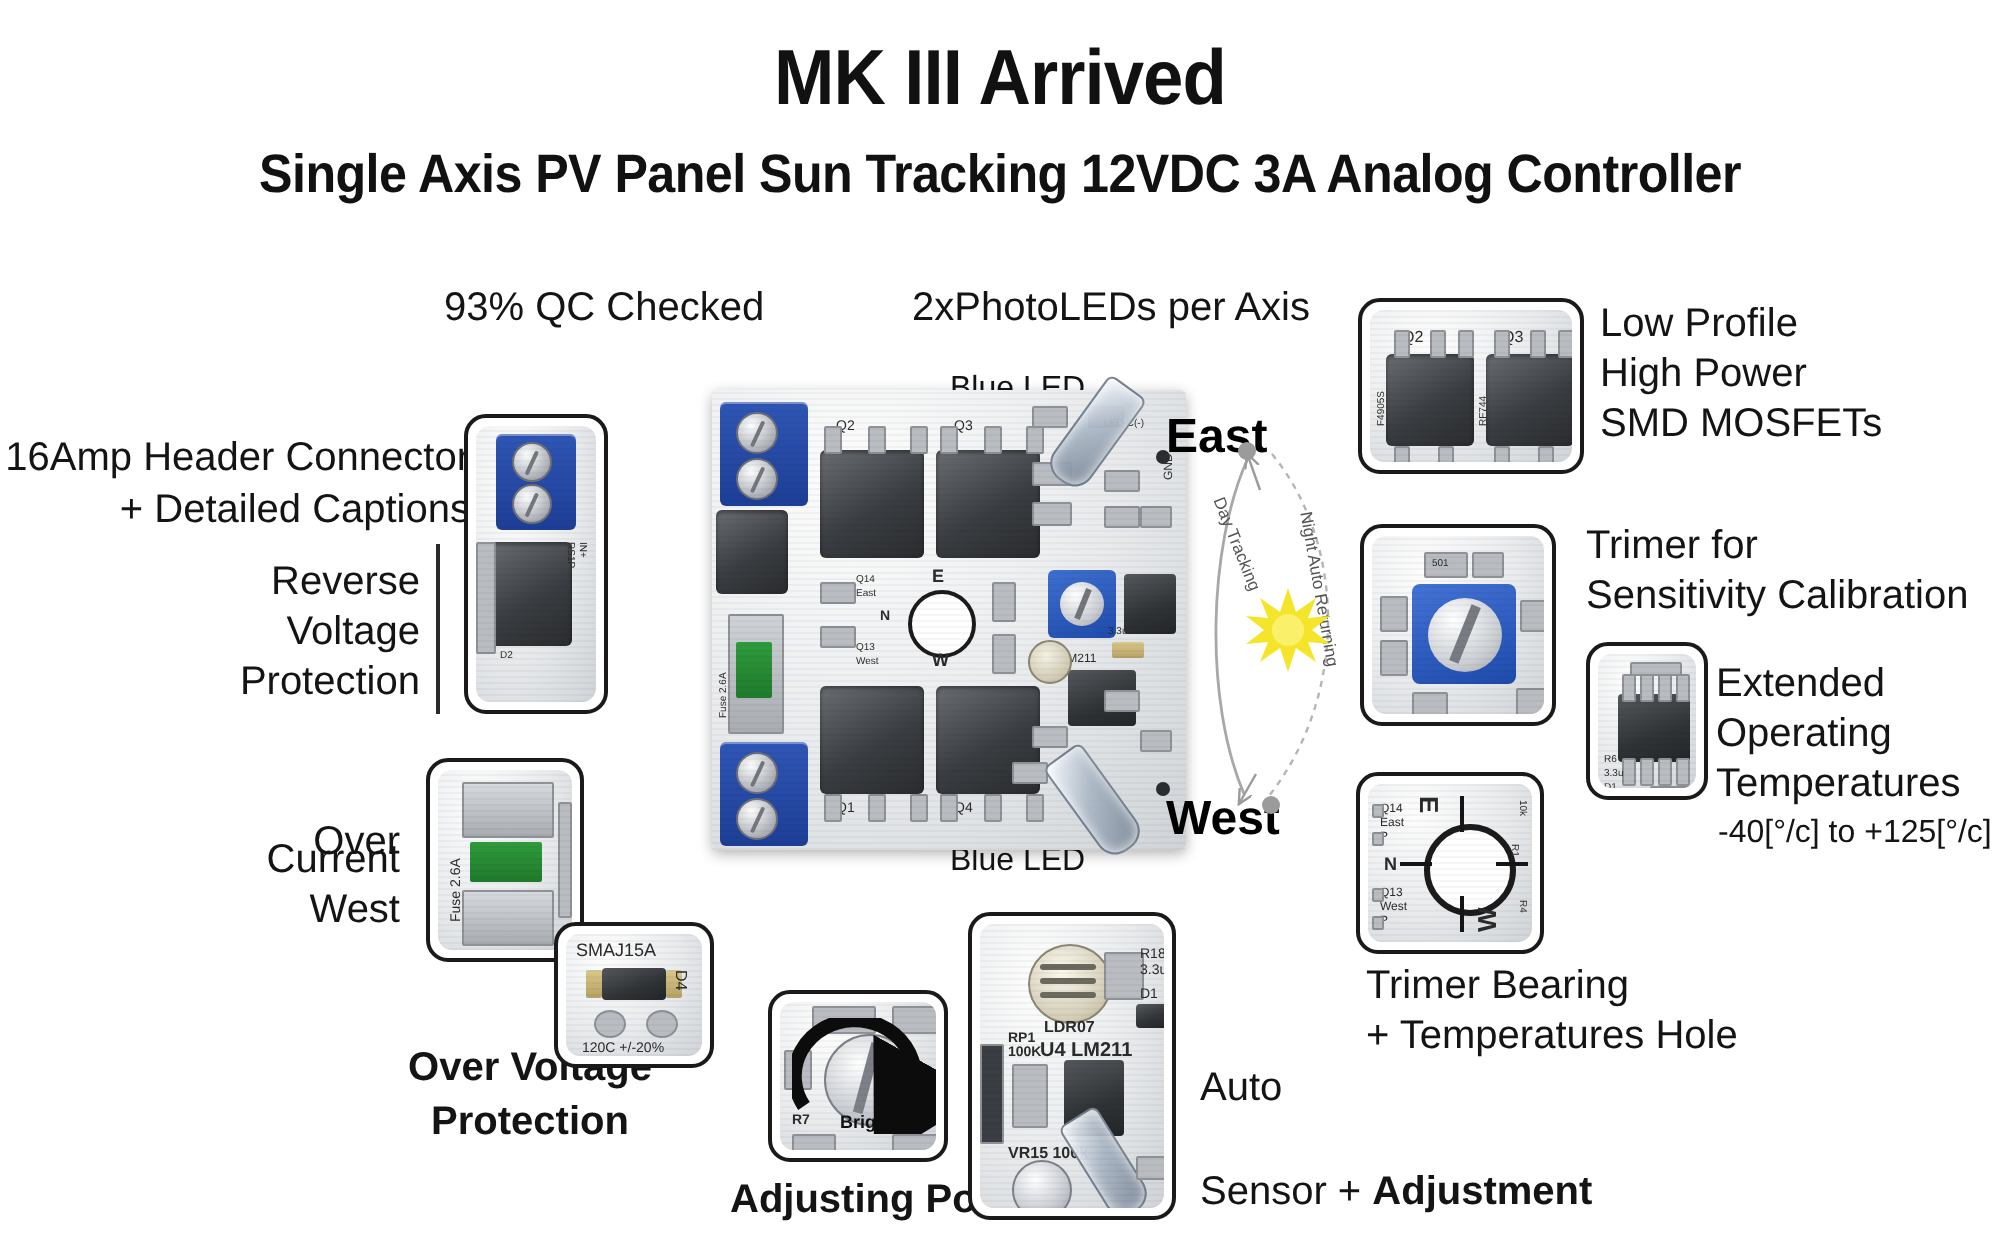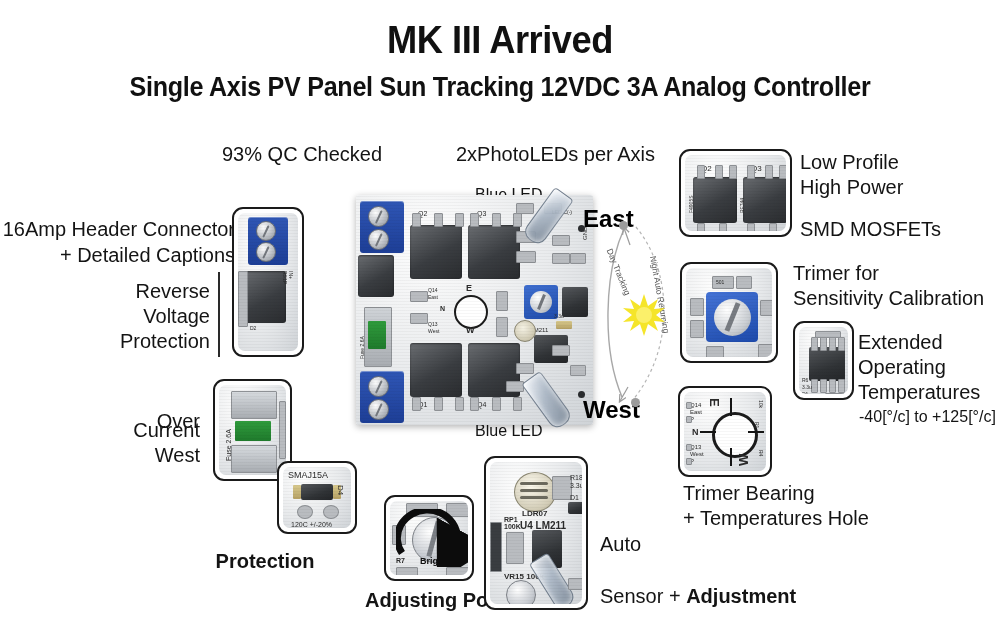--- a/index.html
+++ b/index.html
@@ -109,25 +109,26 @@
 
   <div class="cap r" style="left:95px;top:304px;width:115px;">Voltage</div>
   <div class="cap r" style="left:95px;top:279px;width:115px;">Reverse</div>
   <div class="cap r" style="left:95px;top:329px;width:115px;">Protection</div>
   <div class="vline" style="left:218px;top:272px;height:85px;"></div>
 
   <div class="cap r" style="left:85px;top:409px;width:115px;">Over</div>
   <div class="cap r" style="left:85px;top:418px;width:115px;">Current</div>
   <div class="cap r" style="left:85px;top:443px;width:115px;">West</div>
 
+  <div class="cap b c" style="left:150px;top:522px;width:230px;">Over Voltage</div>
   <div class="cap b c" style="left:150px;top:549px;width:230px;">Protection</div>
 
   <div class="cap" style="left:800px;top:150px;">Low Profile</div>
   <div class="cap" style="left:800px;top:175px;">High Power</div>
-  <div class="cap" style="left:800px;top:200px;margin-top:17px;">SMD MOSFETs</div>
+  <div class="cap" style="left:800px;top:200px;">SMD MOSFETs</div>
 
   <div class="cap" style="left:793px;top:261px;">Trimer for</div>
   <div class="cap" style="left:793px;top:286px;">Sensitivity Calibration</div>
 
   <div class="cap" style="left:858px;top:330px;">Extended</div>
   <div class="cap" style="left:858px;top:355px;">Operating</div>
   <div class="cap" style="left:858px;top:380px;">Temperatures</div>
   <div class="cap sm" style="left:859px;top:404px;">-40[°/c] to +125[°/c]</div>
 
   <div class="cap" style="left:683px;top:481px;">Trimer Bearing</div>

